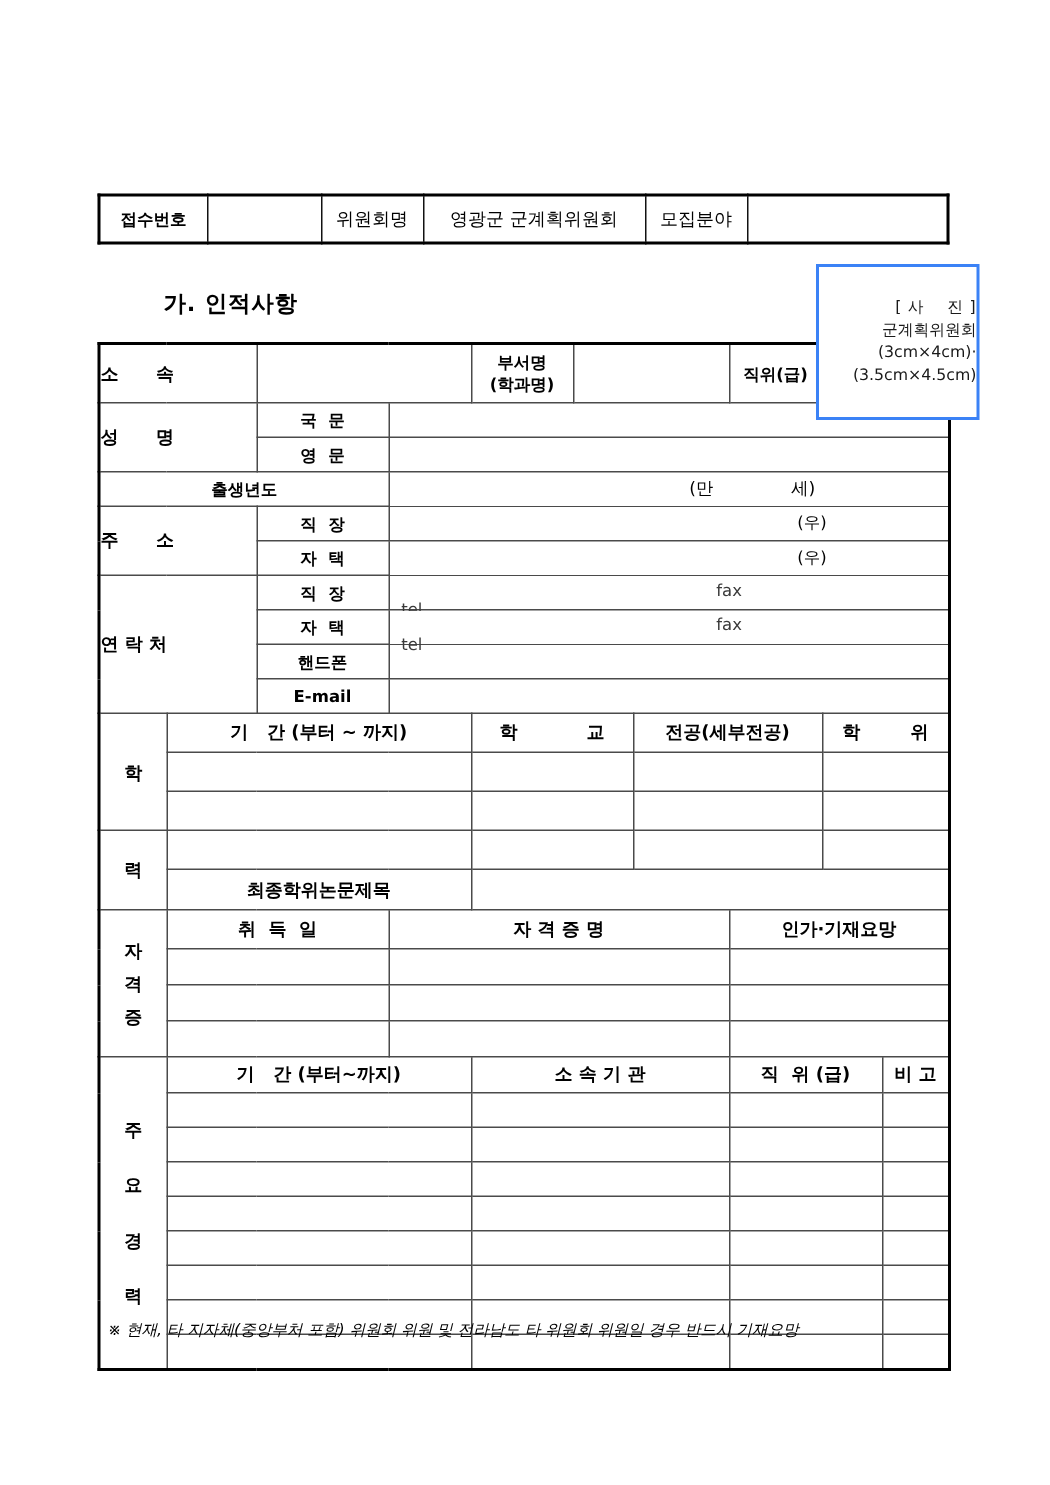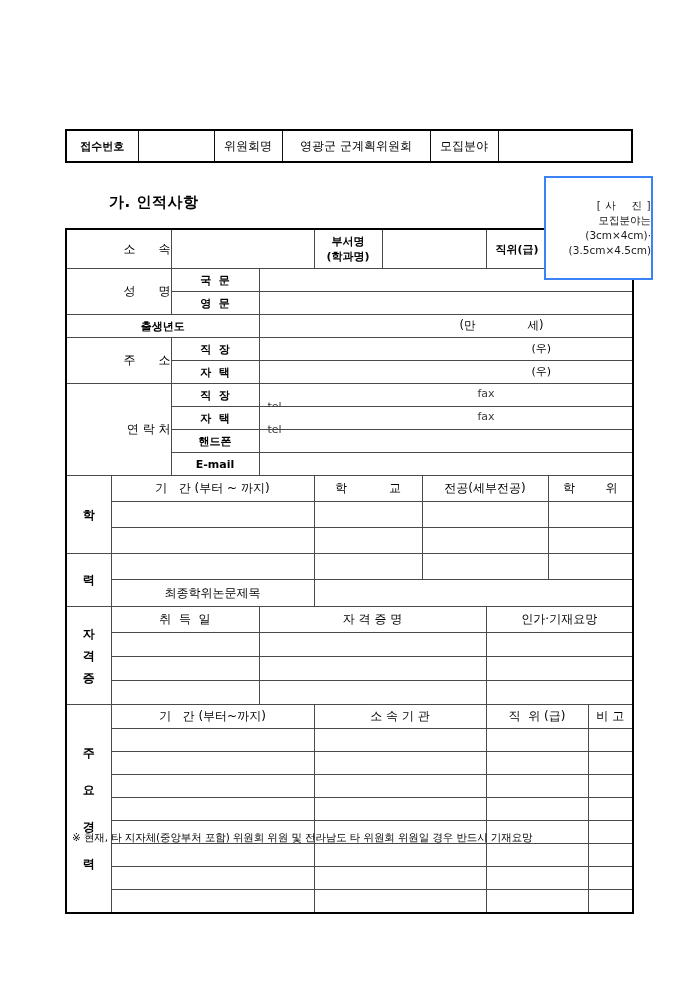--- a/index.html
+++ b/index.html
@@ -81,33 +81,33 @@
 
   
   #main-form {
     position: absolute;
     left: 65px;
     top: 228px;
   }
   #main-form td { height: 22px; }
 
   .lbl {
-    font-weight: normal;
-    text-align: right;
+    font-weight: bold;
+    text-align: left;
     white-space: pre;
     font-size: 12px;
   }
   .lbl-sm {
     font-weight: bold;
     text-align: center;
     white-space: pre;
     font-size: 11px;
   }
   .hdr {
-    font-weight: normal;
+    font-weight: bold;
     text-align: center;
     white-space: pre;
     font-size: 12px;
   }
   .vert-lbl {
     font-weight: bold;
     text-align: center;
     font-size: 12px;
     line-height: 30px;
     white-space: pre-line;
@@ -140,21 +140,21 @@
   #photo-box .ph-title { letter-spacing: 0.5px; }
 
   
   .footnote {
     position: absolute;
     left: 72px;
     font-size: 10.5px;
     white-space: pre;
     letter-spacing: -0.1px;
   }
-  #note-1 { top: 831px; }
+  #note-1 { top: 880px; font-style: italic; }
   #note-2 { top: 892px; }
 
   
   .telfax {
     position: relative;
     font-size: 11px;
     color: #3a3a3a;
   }
   .telfax .t-tel  { position: absolute; left: 8px;   top: 16px; }
   .telfax .t-fax  { position: absolute; left: 218px; top: 3px; }
@@ -196,21 +196,21 @@
       <td class="c tiny">모집분야</td>
       <td></td>
     </tr>
   </tbody>
     </table>
 
   <div class="section-head" id="sec-personal">가. 인적사항</div>
 
   <div id="photo-box">
     <div class="ph-title">[ 사    진 ]</div>
-    <div>모집분야는</div>
+    <div>군계획위원회</div>
     <div>(3cm×4cm)·</div>
     <div>(3.5cm×4.5cm)</div>
   </div>
 
   <table class="frm outer-thick" id="main-form">
     <colgroup>
       <col style="width:45px">
       <col style="width:60px">
       <col style="width:88px">
       <col style="width:55px">

